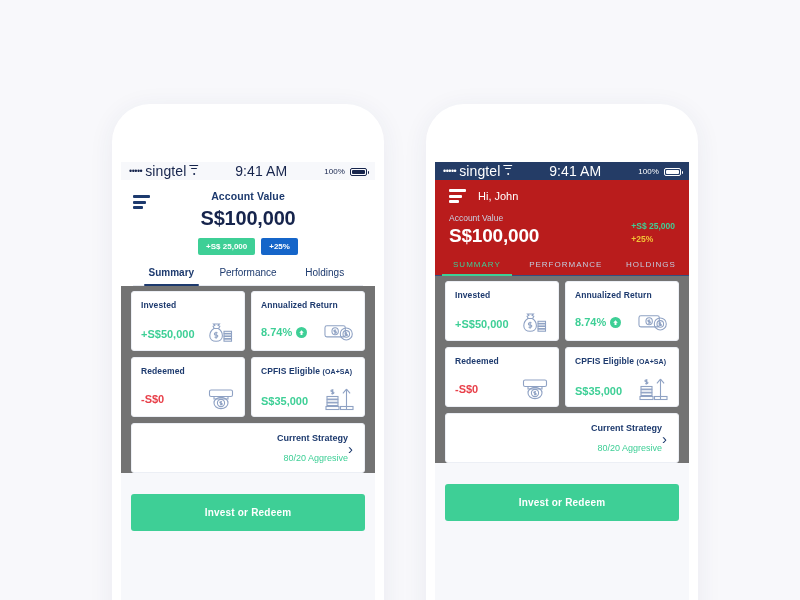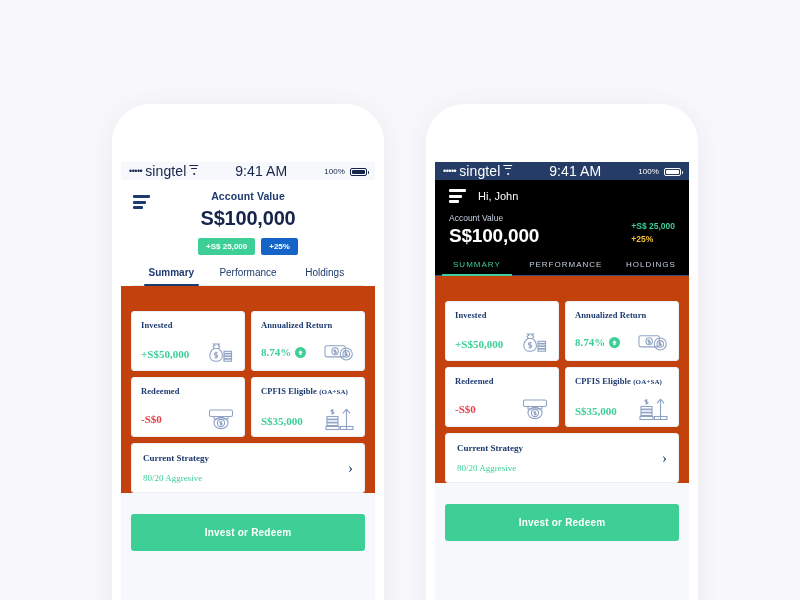--- a/index.html
+++ b/index.html
@@ -81,21 +81,21 @@
   .badge-blue  { background:#1565c9; }
 
   .l-tabs { display:flex; margin-top:12px; border-bottom:1px solid #e7eaf1; }
   .l-tab { flex:1; text-align:center; font-size:10px; color:#1d3a6e; padding-bottom:7px;
            position:relative; cursor:pointer; }
   .l-tab.active { font-weight:bold; }
   .l-tab.active::after{ content:""; position:absolute; left:14%; right:14%; bottom:-1px;
            height:2.5px; background:#1d3a6e; border-radius:2px; }
 
   
-  .r-header { background:#000000; padding:0; }
+  .r-header { background:#b91c1c; padding:0; }
   .r-top { display:flex; align-items:center; gap:12px; padding:9px 14px 0 14px; }
   .r-greet { color:#ffffff; font-size:11px; }
   .r-mid { display:flex; align-items:flex-end; padding: 10px 14px 0 14px; }
   .r-mid-l { flex:1; }
   .r-av-label { color:#c9d3e4; font-size:8.5px; }
   .r-av-value { color:#ffffff; font-size:19px; font-weight:bold; margin-top:2px; letter-spacing:-.2px; }
   .r-mid-r { text-align:left; padding-bottom:3px; }
   .r-delta { color:#3ecf96; font-size:8.5px; font-weight:bold; }
   .r-pct   { color:#f2c335; font-size:8.5px; font-weight:bold; margin-top:3px; }
 
@@ -103,21 +103,21 @@
   .r-tab { text-align:center; font-size:8px; color:#c3cee0; padding:0 0 6px 0;
            letter-spacing:1px; position:relative; cursor:pointer; }
   .r-tab:nth-child(1){ flex:0 0 33%; }
   .r-tab:nth-child(2){ flex:0 0 37%; }
   .r-tab:nth-child(3){ flex:1; }
   .r-tab.active { color:#3ecf96; }
   .r-tab.active::after{ content:""; position:absolute; left:8%; right:8%; bottom:-1px;
            height:2.5px; background:#3ecf96; }
 
   
-  .body { padding: 25px 10px 0 10px; background:#c2410c;font-family:Liberation Serif, serif; }
+  .body { padding: 5px 10px 0 10px; background:#737373; }
   .grid { display:grid; grid-template-columns:1fr 1fr; gap:6px; }
   .card {
     background:#ffffff; border:1px solid #eceff5; border-radius:3px;
     padding:8px 9px 9px 9px; height:60px; box-sizing:border-box; position:relative;
   }
   .card-title { color:#1d3a6e; font-size:8.5px; font-weight:bold; letter-spacing:.1px; }
   .card-title .sub { font-size:7px; font-weight:bold; }
   .card-row { display:flex; align-items:center; justify-content:space-between; margin-top:11px; }
   .card-value { font-size:11px; font-weight:bold; white-space:nowrap; }
   .v-green { color:#3ecf96; }
@@ -126,21 +126,21 @@
   .val-wrap { display:flex; align-items:center; gap:4px; }
   .up-badge { width:11px;height:11px;border-radius:50%;background:#3ecf96;display:inline-flex;
               align-items:center;justify-content:center; }
   .up-badge svg{ display:block; }
   .icon-slot { display:flex; align-items:center; justify-content:flex-end; }
 
   .strategy {
     background:#ffffff; border:1px solid #eceff5; border-radius:3px;
     margin-top:6px; padding:9px 11px; display:flex; align-items:center; cursor:pointer;
   }
-  .strategy-l { flex:1; }
+  .strategy-l { flex:1;text-align:right; }
   .strategy-title { color:#1d3a6e; font-size:9px; font-weight:bold; }
   .strategy-sub { color:#3ecf96; font-size:9px; margin-top:10px; }
   .chev { color:#1d3a6e; font-size:15px; line-height:1; font-weight:300; }
 
   .cta {
     margin: 21px 10px 0 10px; background:#3ecf96; color:#ffffff;
     text-align:center; font-size:10px; font-weight:bold;
     padding: 13px 0; border-radius:3px; cursor:pointer; letter-spacing:.2px;
   }
 </style>

